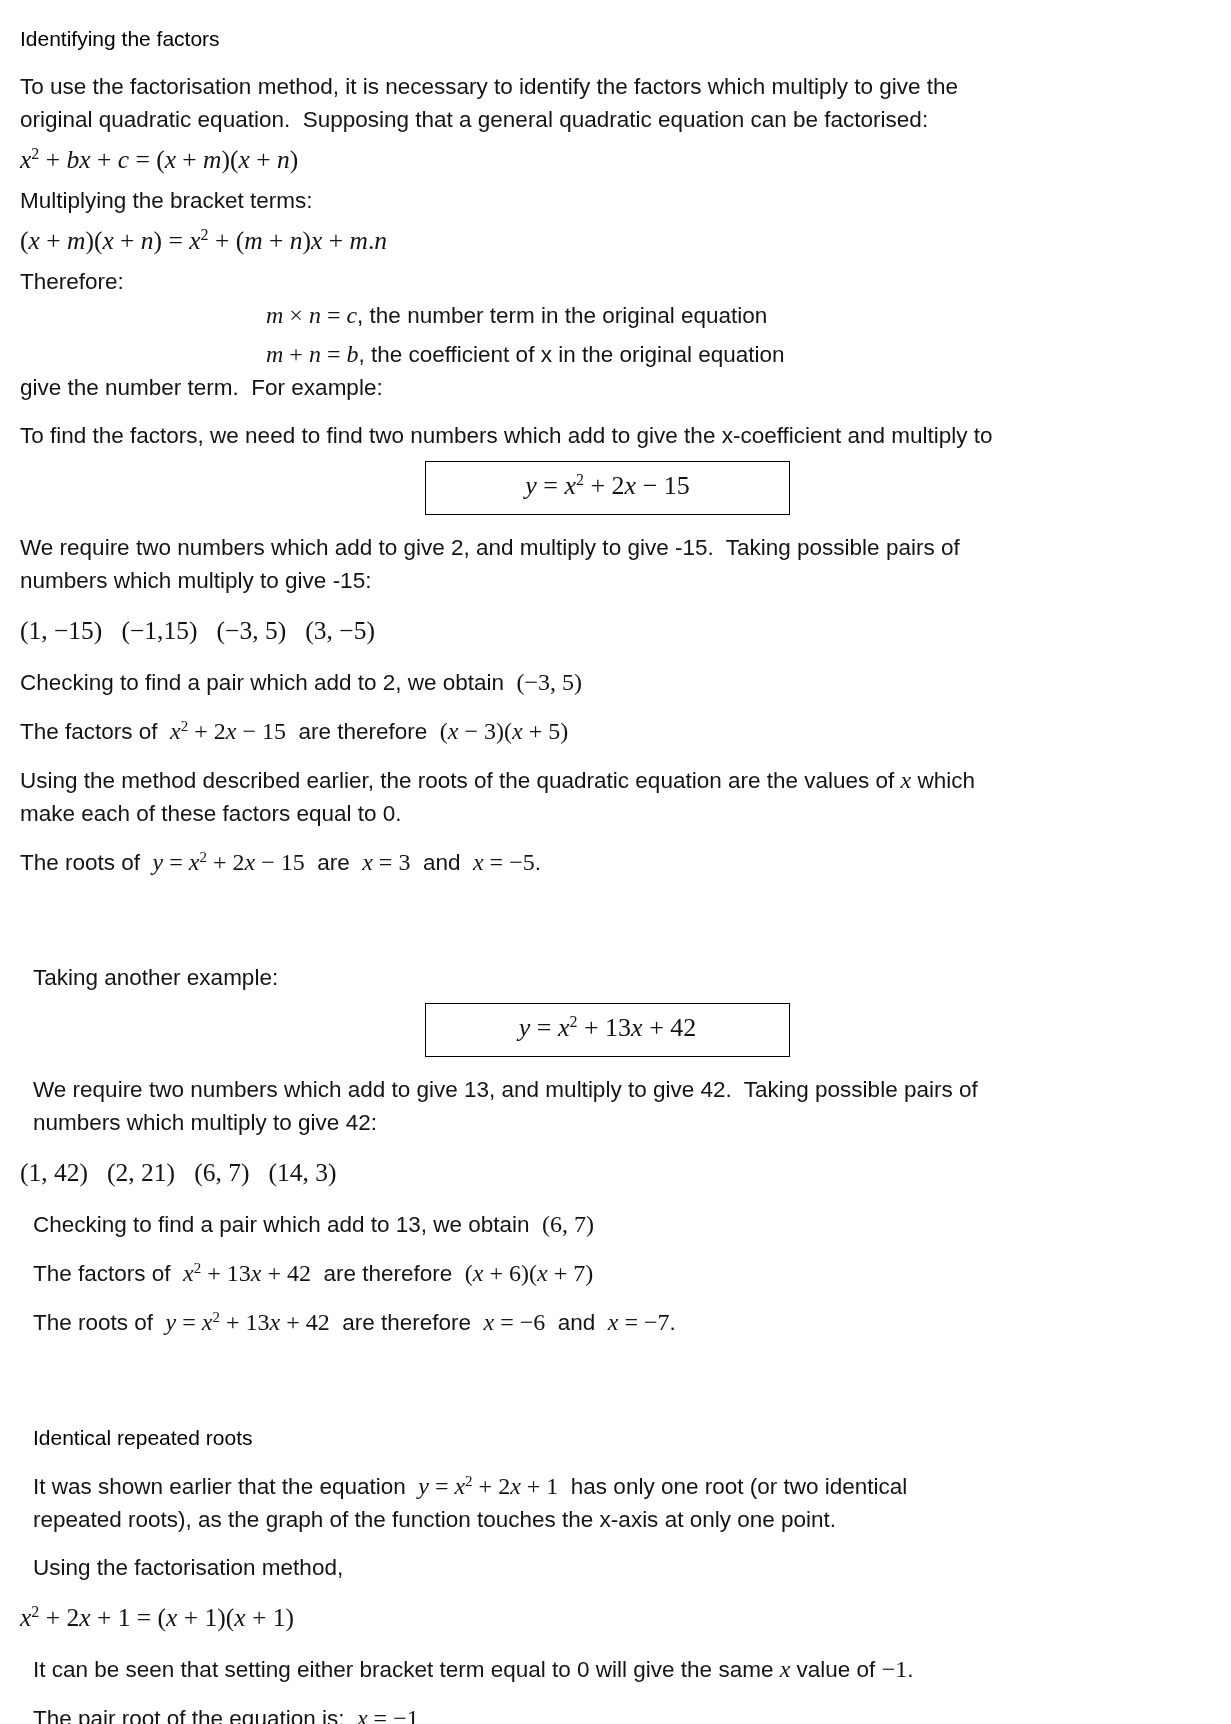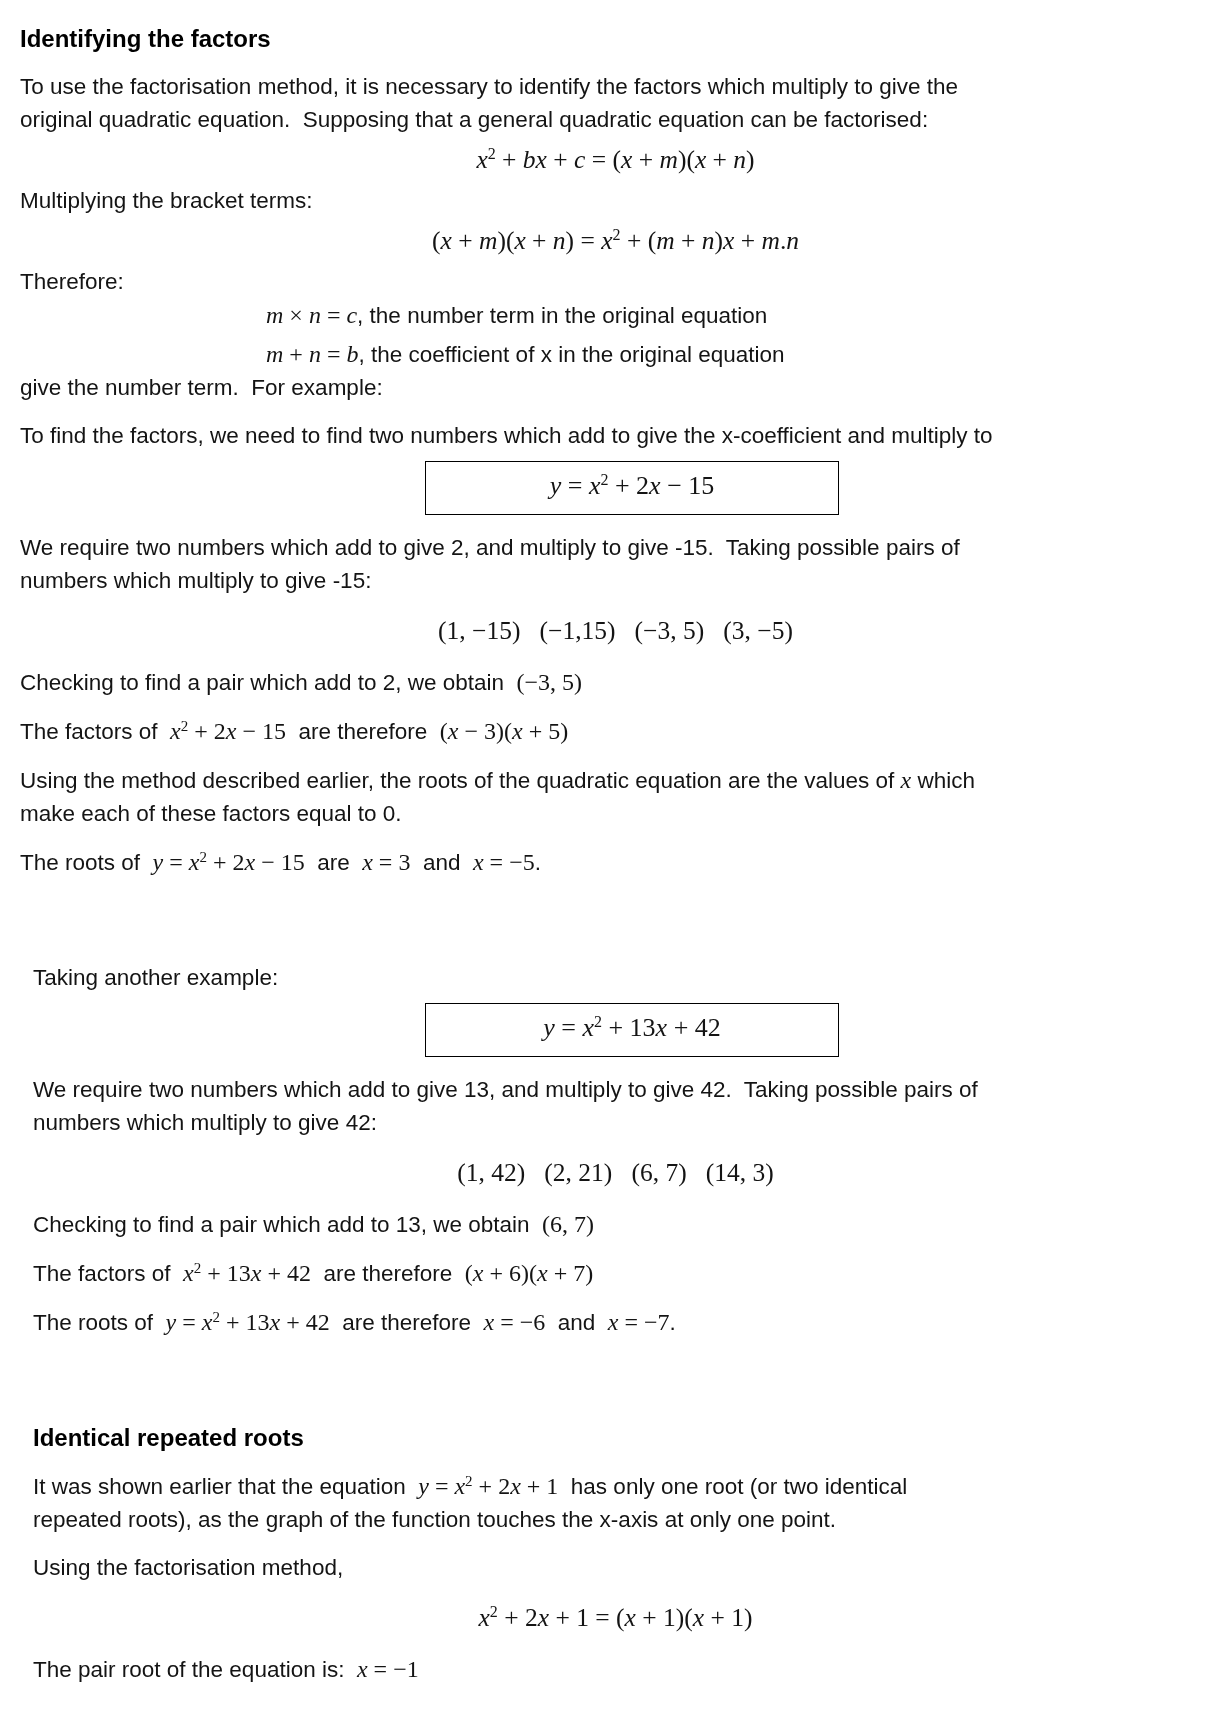--- a/index.html
+++ b/index.html
@@ -8,40 +8,40 @@
     font-family: "Liberation Sans", sans-serif;
     color: #141414;
     overflow: hidden;
   }
   .page { padding: 24px 20px 0 20px; box-sizing: border-box; width: 1231px; height: 1724px; }
   .block {
     font-size: 22.5px;
     line-height: 30px;
     white-space: pre-wrap;
   }
-  .heading { font-weight: bold; font-size: 24px; color: #000000; }
+  .heading { font-weight: normal; font-size: 21px; color: #000000; }
   .gap-top     { margin-top: 0; }
   .gap-tight   { margin-top: 3px; }
   .gap-eq      { margin-top: 8px; }
   .gap-box     { margin-top: 10px; }
   .gap-para    { margin-top: 18px; }
   .gap-section { margin-top: 85px; }
-  .align-center { text-align: center; line-height: 34px; }
+  .align-center { line-height: 34px; }
   .align-mathindent { padding-left: 246px; }
   .align-a { padding-left: 13px; }
   .seg-mi { font-family: "Liberation Serif", serif; font-style: italic; font-size: 24px; }
   .seg-mu { font-family: "Liberation Serif", serif; font-style: normal; font-size: 24px; }
   .seg-sup { font-family: "Liberation Serif", serif; font-size: 15px; position: relative; top: -0.55em; line-height: 0; }
   .align-center .seg-mi, .align-center .seg-mu { font-size: 25.5px; }
   .align-center .seg-sup { font-size: 16px; }
   .boxed-wrap { padding-left: 405px; }
   .eq-box {
     display: inline-block;
     border: 1.6px solid #000000;
-    width: 414px;
+    width: 365px;
     padding: 9px 0 12px 0;
     text-align: center;
     box-sizing: border-box;
   }
   .eq-box .seg-mi, .eq-box .seg-mu { font-size: 26px; }
   .eq-box .seg-sup { font-size: 16px; }
 </style>
 </head>
 <body>
 
@@ -72,14 +72,15 @@
     <div class="block gap-tight align-a"><span class="seg-t">numbers which multiply to give 42:</span></div>
     <div class="block gap-para align-center"><span class="seg-mu">(1, 42)   (2, 21)   (6, 7)   (14, 3)</span></div>
     <div class="block gap-para align-a"><span class="seg-t">Checking to find a pair which add to 13, we obtain  </span><span class="seg-mu">(6, 7)</span></div>
     <div class="block gap-para align-a"><span class="seg-t">The factors of  </span><span class="seg-mi">x</span><span class="seg-sup">2</span><span class="seg-mu"> + 13</span><span class="seg-mi">x</span><span class="seg-mu"> + 42</span><span class="seg-t">  are therefore  </span><span class="seg-mu">(</span><span class="seg-mi">x</span><span class="seg-mu"> + 6)(</span><span class="seg-mi">x</span><span class="seg-mu"> + 7)</span></div>
     <div class="block gap-para align-a"><span class="seg-t">The roots of  </span><span class="seg-mi">y</span><span class="seg-mu"> = </span><span class="seg-mi">x</span><span class="seg-sup">2</span><span class="seg-mu"> + 13</span><span class="seg-mi">x</span><span class="seg-mu"> + 42</span><span class="seg-t">  are therefore  </span><span class="seg-mi">x</span><span class="seg-mu"> = −6</span><span class="seg-t">  and  </span><span class="seg-mi">x</span><span class="seg-mu"> = −7</span><span class="seg-t">.</span></div>
     <div class="block heading gap-section align-a"><span class="seg-t">Identical repeated roots</span></div>
     <div class="block gap-para align-a"><span class="seg-t">It was shown earlier that the equation  </span><span class="seg-mi">y</span><span class="seg-mu"> = </span><span class="seg-mi">x</span><span class="seg-sup">2</span><span class="seg-mu"> + 2</span><span class="seg-mi">x</span><span class="seg-mu"> + 1</span><span class="seg-t">  has only one root (or two identical</span></div>
     <div class="block gap-tight align-a"><span class="seg-t">repeated roots), as the graph of the function touches the x-axis at only one point.</span></div>
     <div class="block gap-para align-a"><span class="seg-t">Using the factorisation method,</span></div>
     <div class="block gap-para align-center"><span class="seg-mi">x</span><span class="seg-sup">2</span><span class="seg-mu"> + 2</span><span class="seg-mi">x</span><span class="seg-mu"> + 1 = (</span><span class="seg-mi">x</span><span class="seg-mu"> + 1)(</span><span class="seg-mi">x</span><span class="seg-mu"> + 1)</span></div>
+    <div class="block gap-para align-a"><span class="seg-t">It can be seen that setting either bracket term equal to 0 will give the same </span><span class="seg-mi">x</span><span class="seg-t"> value of </span><span class="seg-mu">−1</span><span class="seg-t">.</span></div>
     <div class="block gap-para align-a"><span class="seg-t">The pair root of the equation is:  </span><span class="seg-mi">x</span><span class="seg-mu"> = −1</span></div>
   </main>
 
 </body></html>

